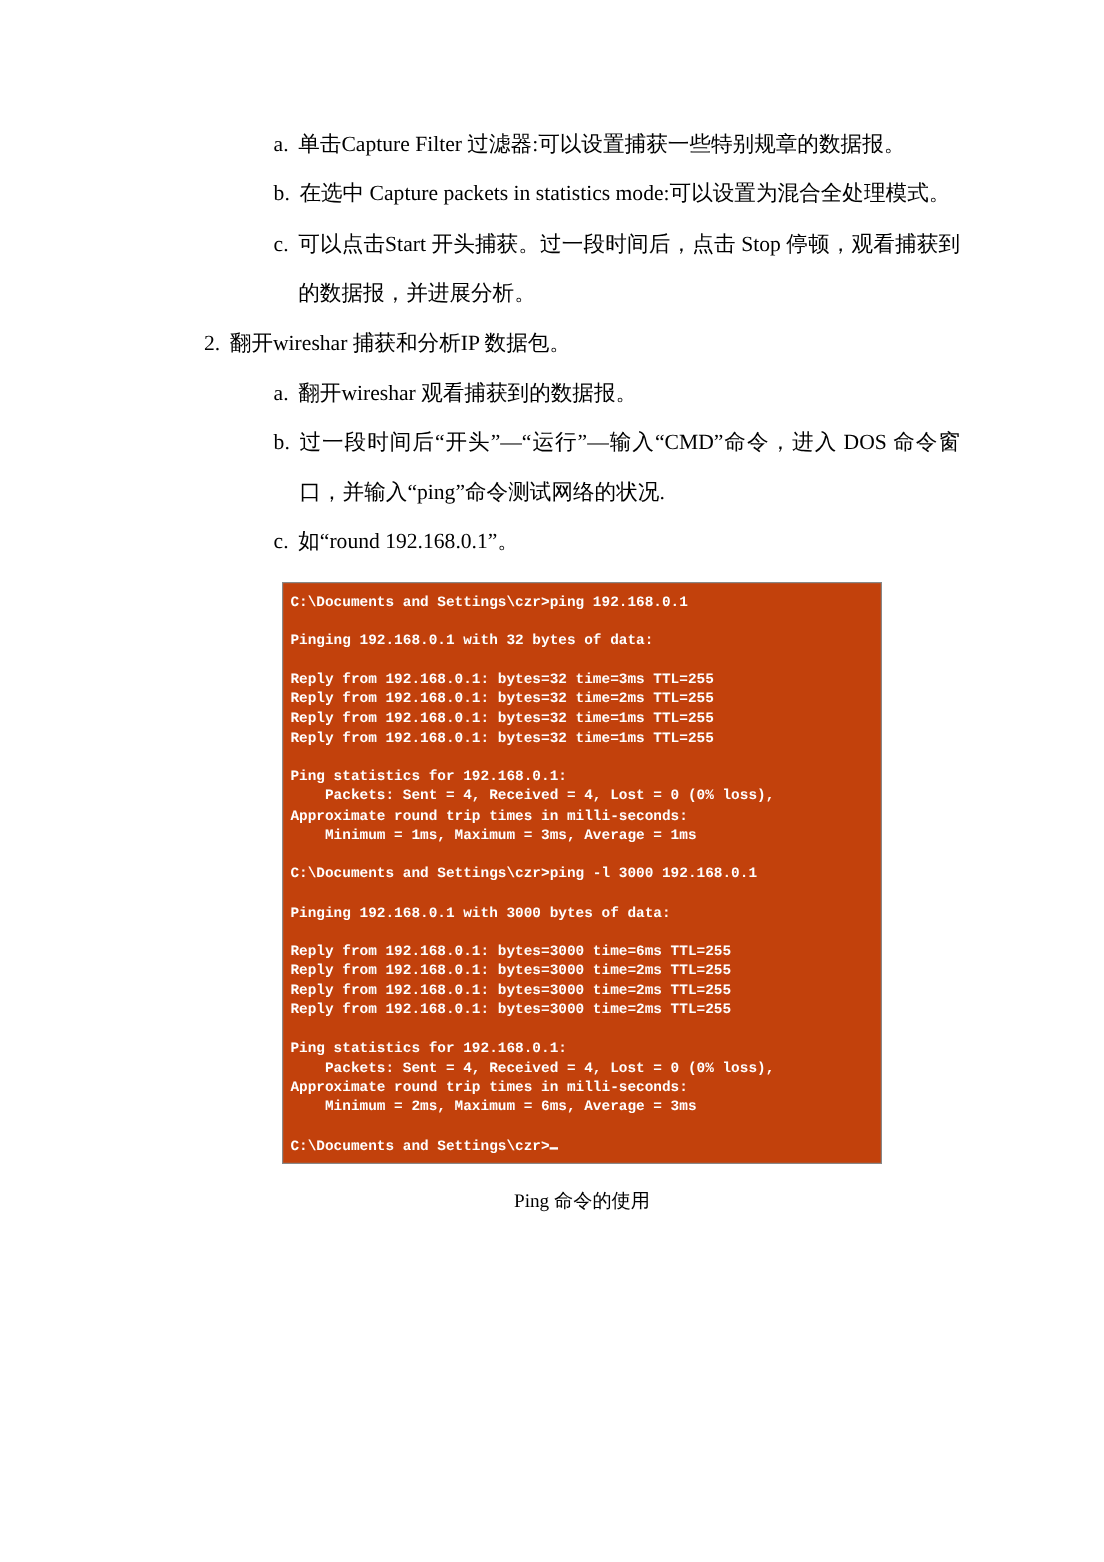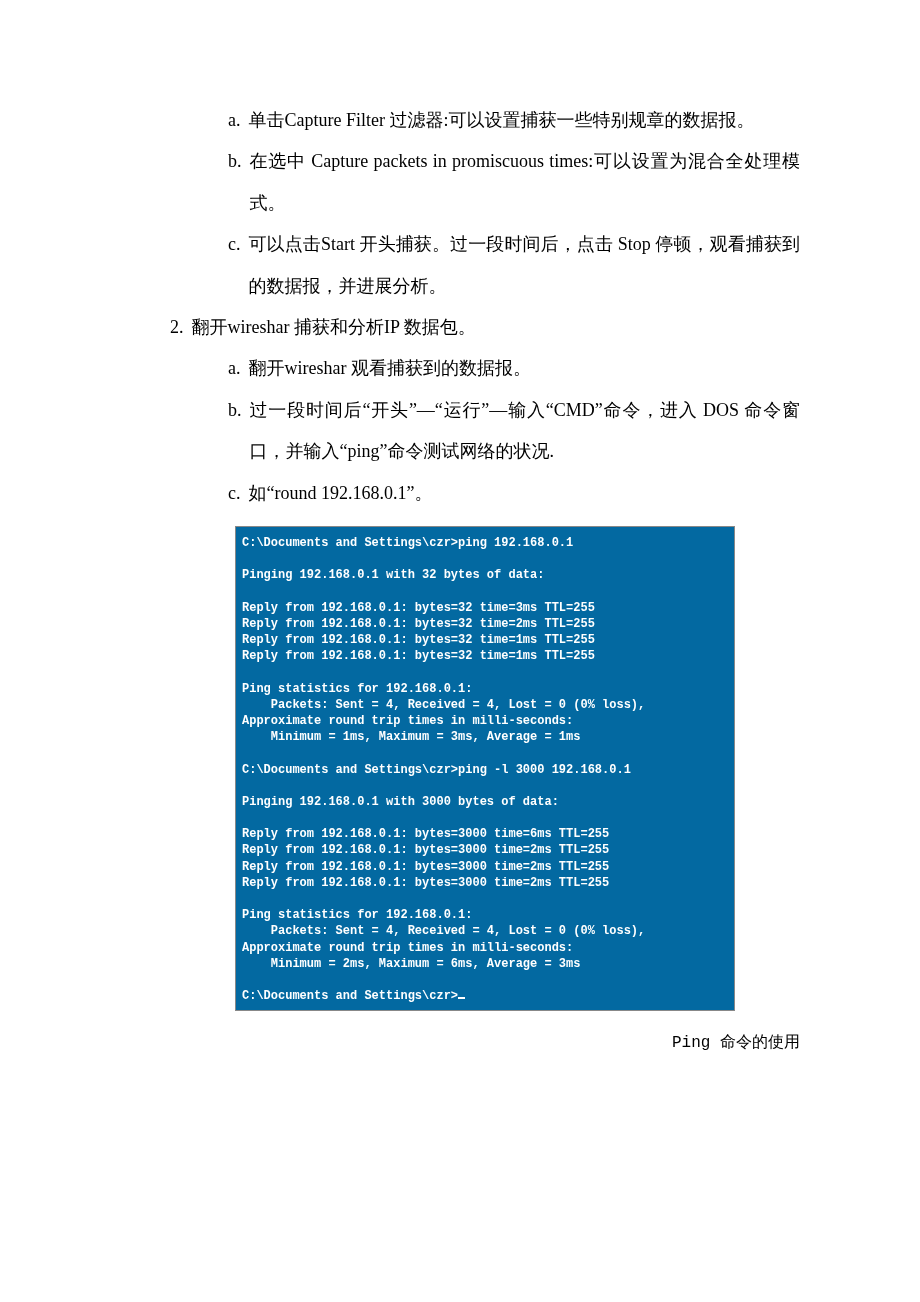--- a/index.html
+++ b/index.html
@@ -34,36 +34,36 @@
     }
     .num-list {
       padding-left: 0;
     }
     .terminal-wrap {
       display: flex;
       justify-content: center;
       margin-top: 12px;
     }
     .terminal {
-      background: #0369a1;
+      background: #c2410c;
       color: #ffffff;
       font-family: "Courier New", "Consolas", monospace;
       font-weight: bold;
       font-size: 12px;
       line-height: 1.35;
       padding: 8px 10px 6px 6px;
       width: 482px;
       white-space: pre;
       border: 1px solid #888;
     }
     .caption {
-      text-align: right;
+      text-align: center;
       margin-top: 14px;
       font-size: 16px;
-      font-family: Liberation Mono, monospace;
+      font-family: Liberation Serif, serif;
     }
     .cursor {
       display: inline-block;
       background: #fff;
       width: 7px;
       height: 2px;
       vertical-align: baseline;
     }
   </style>
 </head>
@@ -71,21 +71,21 @@
 
 <div class="page">
 
   <div class="sub-list">
     <div class="item-row">
       <div class="marker">a.</div>
       <div class="content">单击Capture Filter 过滤器:可以设置捕获一些特别规章的数据报。</div>
     </div>
     <div class="item-row">
       <div class="marker">b.</div>
-      <div class="content">在选中 Capture packets in promiscuous times:可以设置为混合全处理模式。</div>
+      <div class="content">在选中 Capture packets in statistics mode:可以设置为混合全处理模式。</div>
     </div>
     <div class="item-row">
       <div class="marker">c.</div>
       <div class="content">可以点击Start 开头捕获。过一段时间后，点击 Stop 停顿，观看捕获到的数据报，并进展分析。</div>
     </div>
   </div>
 
   <div class="num-list">
     <div class="item-row">
       <div class="marker">2.</div>

